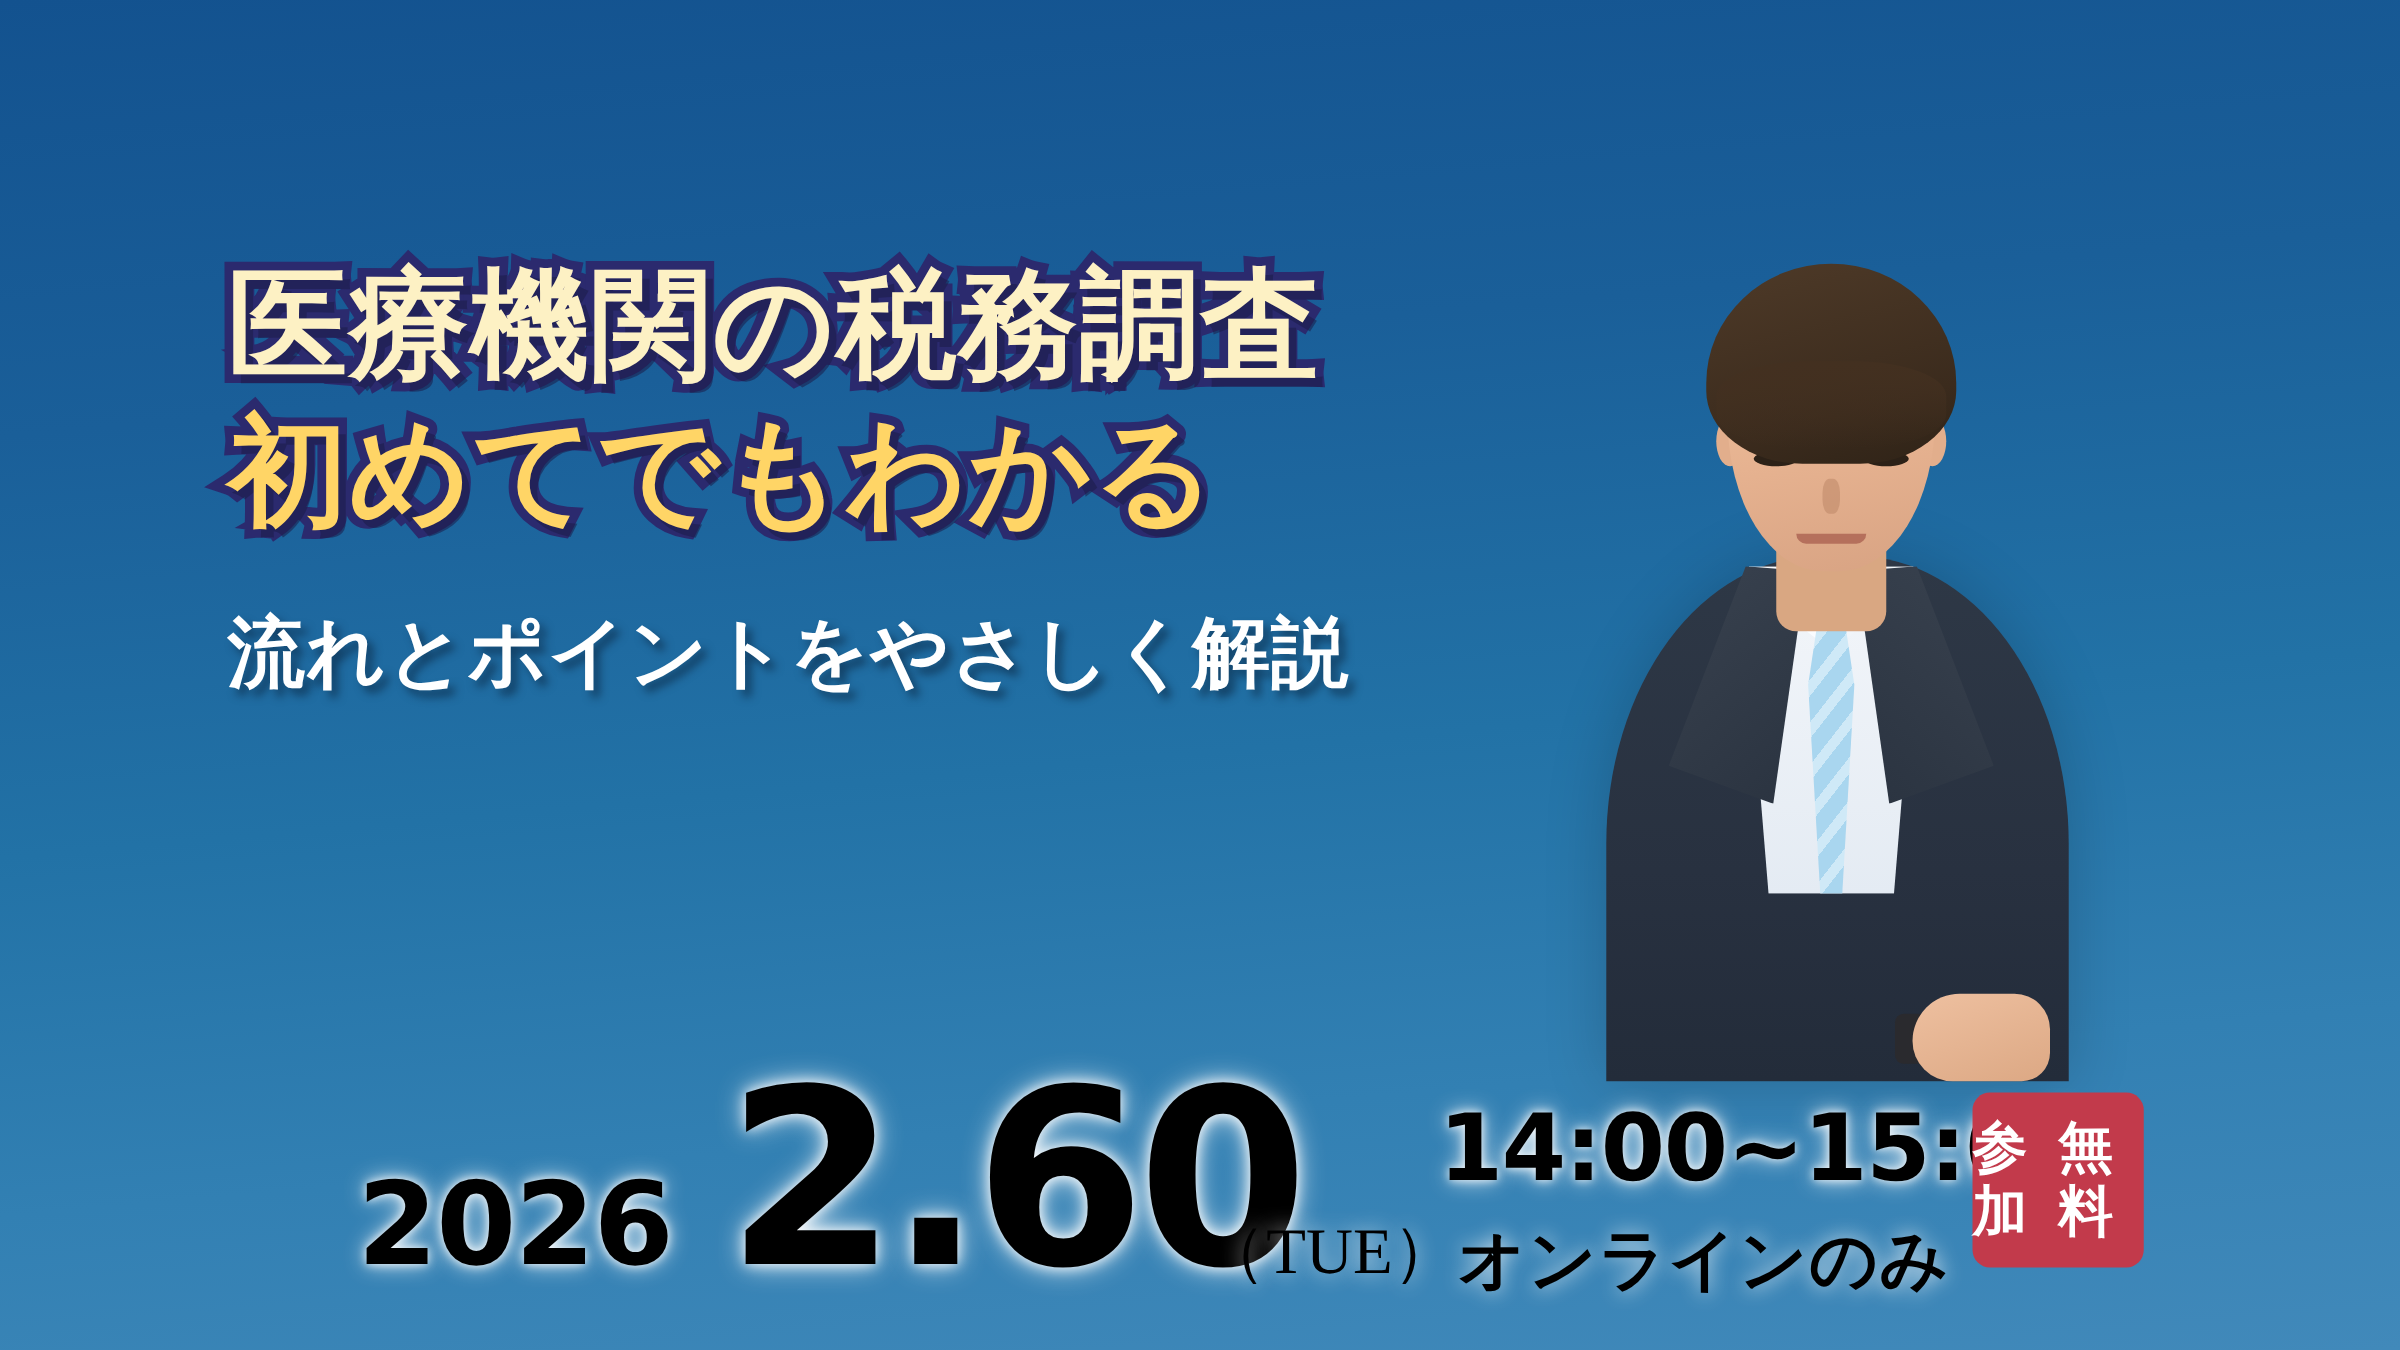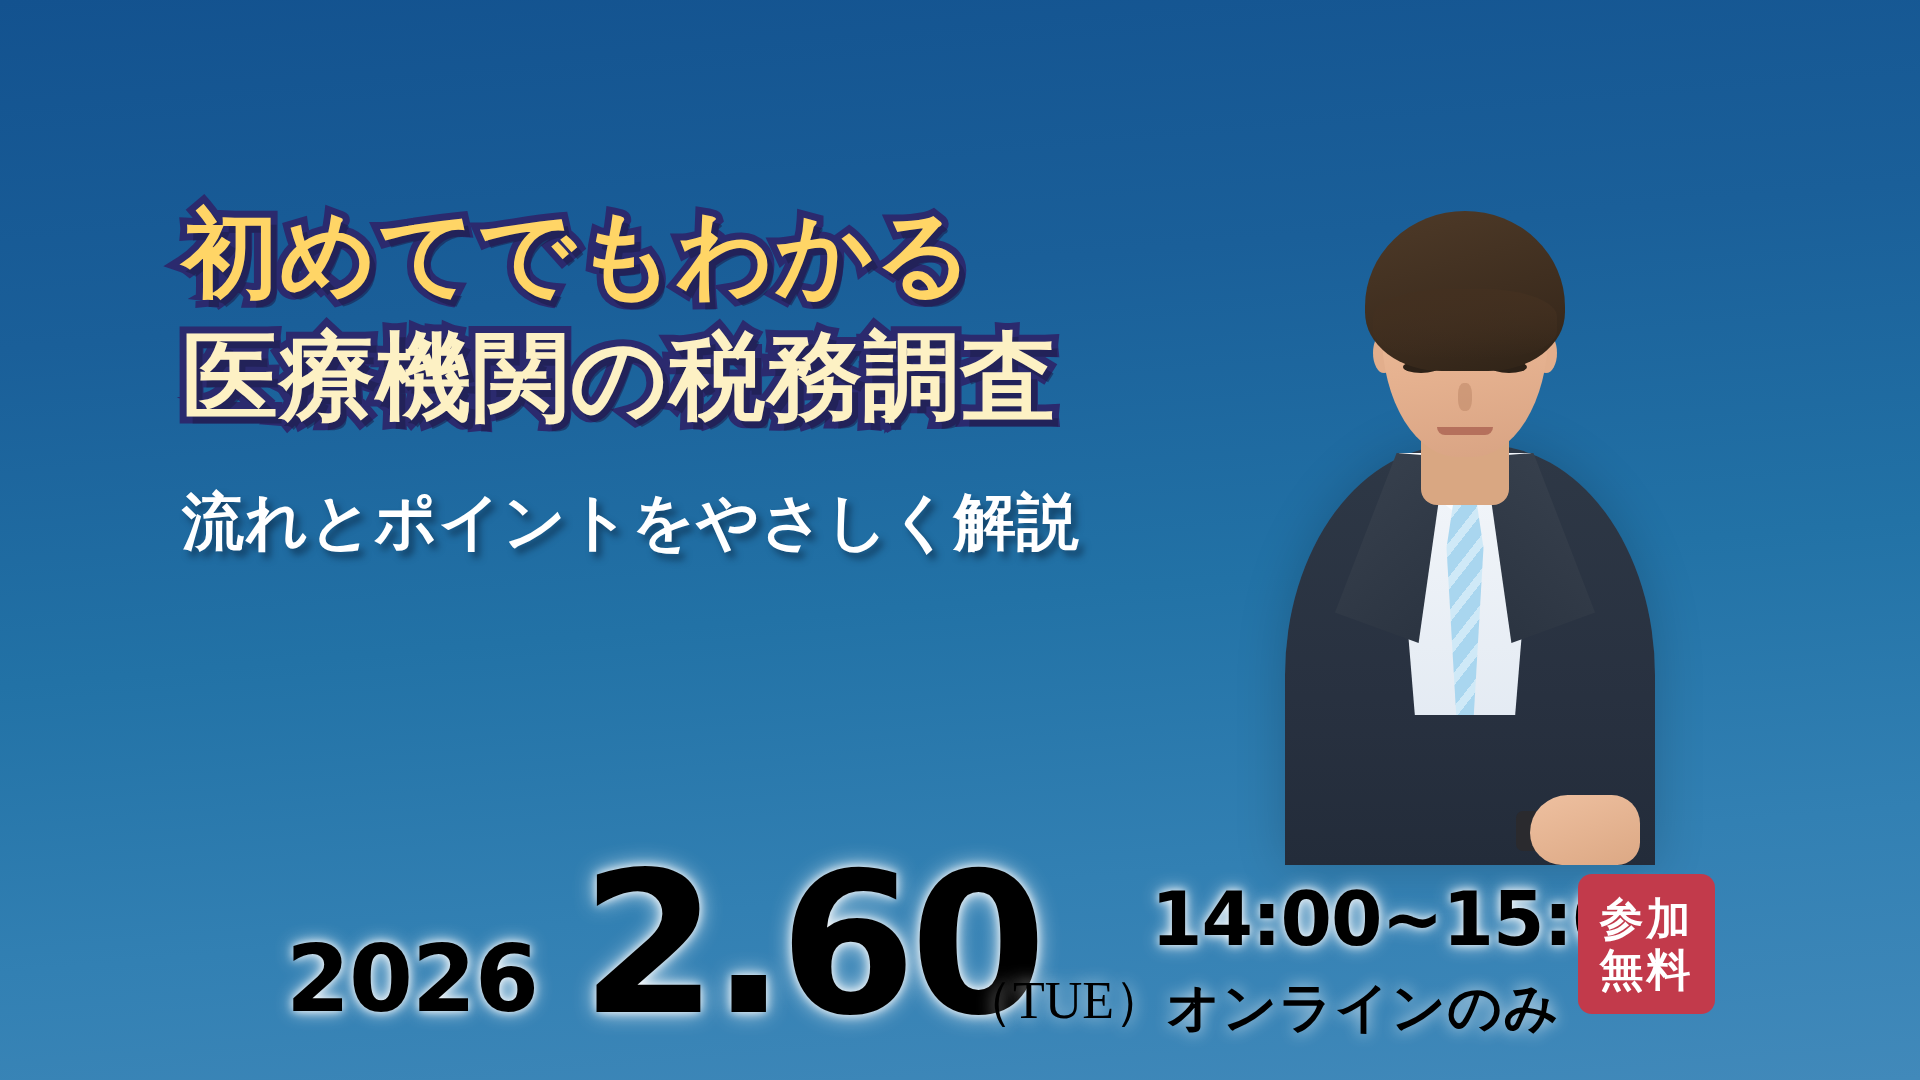--- a/index.html
+++ b/index.html
@@ -137,21 +137,21 @@
   }
   .d-mode{
     position:absolute;left:1150px;top:132px;
     font-size:54px;font-weight:bold;color:#000;letter-spacing:1px;
     text-shadow:0 0 16px rgba(255,255,255,.85);
     font-family:Liberation Serif, serif;
   }
   .badge{
     position:absolute;left:1578px;top:874px;width:137px;height:140px;
     background:#c23a4b;border-radius:14px;
-    display:flex;flex-direction:column;align-items:center;justify-content:center;
+    display:flex;flex-direction:row;align-items:center;justify-content:center;
   }
   .badge span{
     display:block;color:#fff;font-size:44px;font-weight:bold;line-height:1.16;letter-spacing:3px;
   }
 </style>
 </head>
 <body>
 
 <div class="banner">
 
@@ -172,22 +172,22 @@
     <div class="ph-eyeL"></div>
     <div class="ph-eyeR"></div>
     <div class="ph-nose"></div>
     <div class="ph-mouth"></div>
     <div class="ph-hair"></div>
     <div class="ph-watch"></div>
     <div class="ph-hand"></div>
   </div>
 
   <div class="headline">
+    <div class="hl-line hl2">医療機関の税務調査</div>
     <div class="hl-line hl1">初めてでもわかる</div>
-    <div class="hl-line hl2">医療機関の税務調査</div>
   </div>
 
   <div class="subline">流れとポイントをやさしく解説</div>
 
 
   <div class="daterow">
     <div class="d-year">2026</div>
     <div class="d-day">2.60</div>
     <div class="d-dow">（TUE）</div>
     <div class="d-time">14:00~15:00</div>

